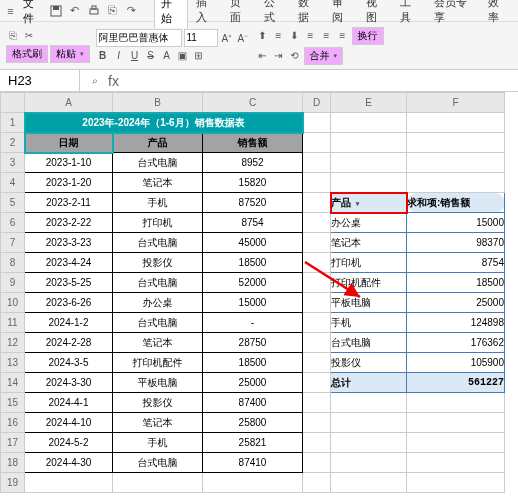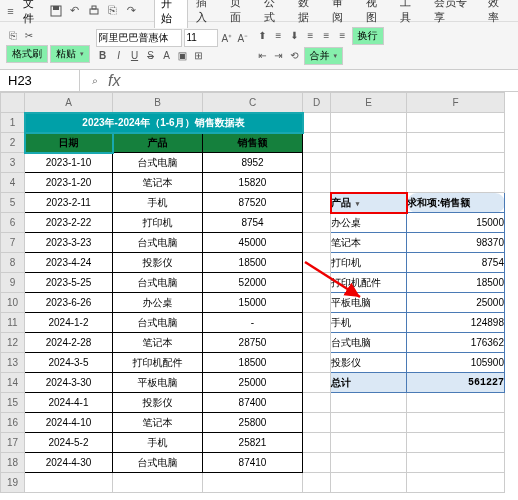--- a/index.html
+++ b/index.html
@@ -5,38 +5,38 @@
 * { margin: 0; padding: 0; box-sizing: border-box; }
 body { font-family: "Microsoft YaHei", Arial, sans-serif; font-size: 11px; background: #fff; overflow: hidden; width: 518px; height: 500px; }
 .menubar { display: flex; align-items: center; height: 22px; background: #f5f5f5; border-bottom: 1px solid #ddd; padding: 0 4px; gap: 8px; }
 .menubar-left { display: flex; align-items: center; gap: 6px; }
 .menubar-icon { width: 14px; height: 14px; display: flex; align-items: center; justify-content: center; color: #555; }
 .menubar-tabs { display: flex; gap: 2px; margin-left: 8px; }
 .menubar-tab { padding: 2px 6px; font-size: 11px; color: #333; cursor: pointer; }
 .menubar-tab.active { background: #fff; border: 1px solid #ccc; border-bottom: none; color: #000; }
 .ribbon { height: 48px; background: #f5f5f5; border-bottom: 1px solid #ccc; display: flex; align-items: center; padding: 0 4px; gap: 2px; }
 .ribbon-group { display: flex; flex-direction: column; gap: 2px; padding: 2px; }
-.ribbon-btn { height: 18px; padding: 1px 5px; font-size: 10px; background: #86efac; border: 1px solid #ccc; display: flex; align-items: center; gap: 2px; cursor: pointer; }
+.ribbon-btn { height: 18px; padding: 1px 5px; font-size: 10px; background: #f0abfc; border: 1px solid #ccc; display: flex; align-items: center; gap: 2px; cursor: pointer; }
 .ribbon-icon { width: 14px; height: 14px; display: inline-flex; align-items: center; justify-content: center; color: #555; font-size: 10px; }
 .ribbon-row { display: flex; gap: 2px; align-items: center; }
 .font-select { width: 86px; height: 18px; font-size: 10px; border: 1px solid #ccc; padding: 0 2px; }
 .size-select { width: 34px; height: 18px; font-size: 10px; border: 1px solid #ccc; padding: 0 2px; }
 .formula-bar { height: 22px; display: flex; align-items: center; border-bottom: 1px solid #ccc; background: #fff; }
 .name-box { width: 80px; padding: 0 8px; font-size: 13px; border-right: 1px solid #ccc; height: 100%; display: flex; align-items: center; }
 .fx-area { display: flex; align-items: center; padding: 0 8px; gap: 6px; flex: 1; }
-.fx-label { font-style: italic; color: #666; font-size: 16px; }
+.fx-label { color: #666; font-size: 14px; }
 .sheet-area { position: relative; overflow: auto; height: calc(500px - 22px - 48px - 22px); }
 table.grid { border-collapse: collapse; table-layout: fixed; }
 table.grid th, table.grid td { border: 1px solid #ccc; font-size: 10px; padding: 0; height: 20px; vertical-align: middle; }
 table.grid th { background: #e8e8e8; font-weight: normal; color: #666; text-align: center; }
 .rowh { width: 24px; }
 .col-a { width: 88px; } .col-b { width: 90px; } .col-c { width: 100px; } .col-d { width: 28px; } .col-e { width: 76px; } .col-f { width: 98px; }
 .cell { padding: 2px 4px; text-align: center; }
 .title-cell { background: #00a0a8; color: #fff; font-size: 11px; font-weight: bold; text-align: center; }
-.data-header { background: #15803d; font-weight: bold; text-align: center; border: 1px solid #000 !important; margin-left: 32px; }
+.data-header { background: #a3a3a3; font-weight: bold; text-align: center; border: 1px solid #000 !important; margin-left: 32px; }
 .data-cell { border: 1px solid #000 !important; text-align: center; background: #fff; }
 .teal-box { outline: 2px solid #18a8b0; outline-offset: -1px; }
 .pivot-hdr { background: #dbe8f5; font-weight: bold; padding: 2px 4px; border: 1px solid #4a7ab5 !important; }
 .pivot-cell { padding: 2px 4px; text-align: right; border: 1px solid #4a7ab5 !important; }
 .pivot-cell.left { text-align: left; }
 .pivot-total { background: #dbe8f5; font-weight: bold; font-family: Liberation Mono, monospace; }
 .red-box { outline: 2px solid #e00; outline-offset: -1px; }
 .arrow { position: absolute; left: 300px; top: 165px; pointer-events: none; }
 .dropdown-tri { font-size: 7px; color: #555; margin-left: 2px; }
 svg { display: block; }

